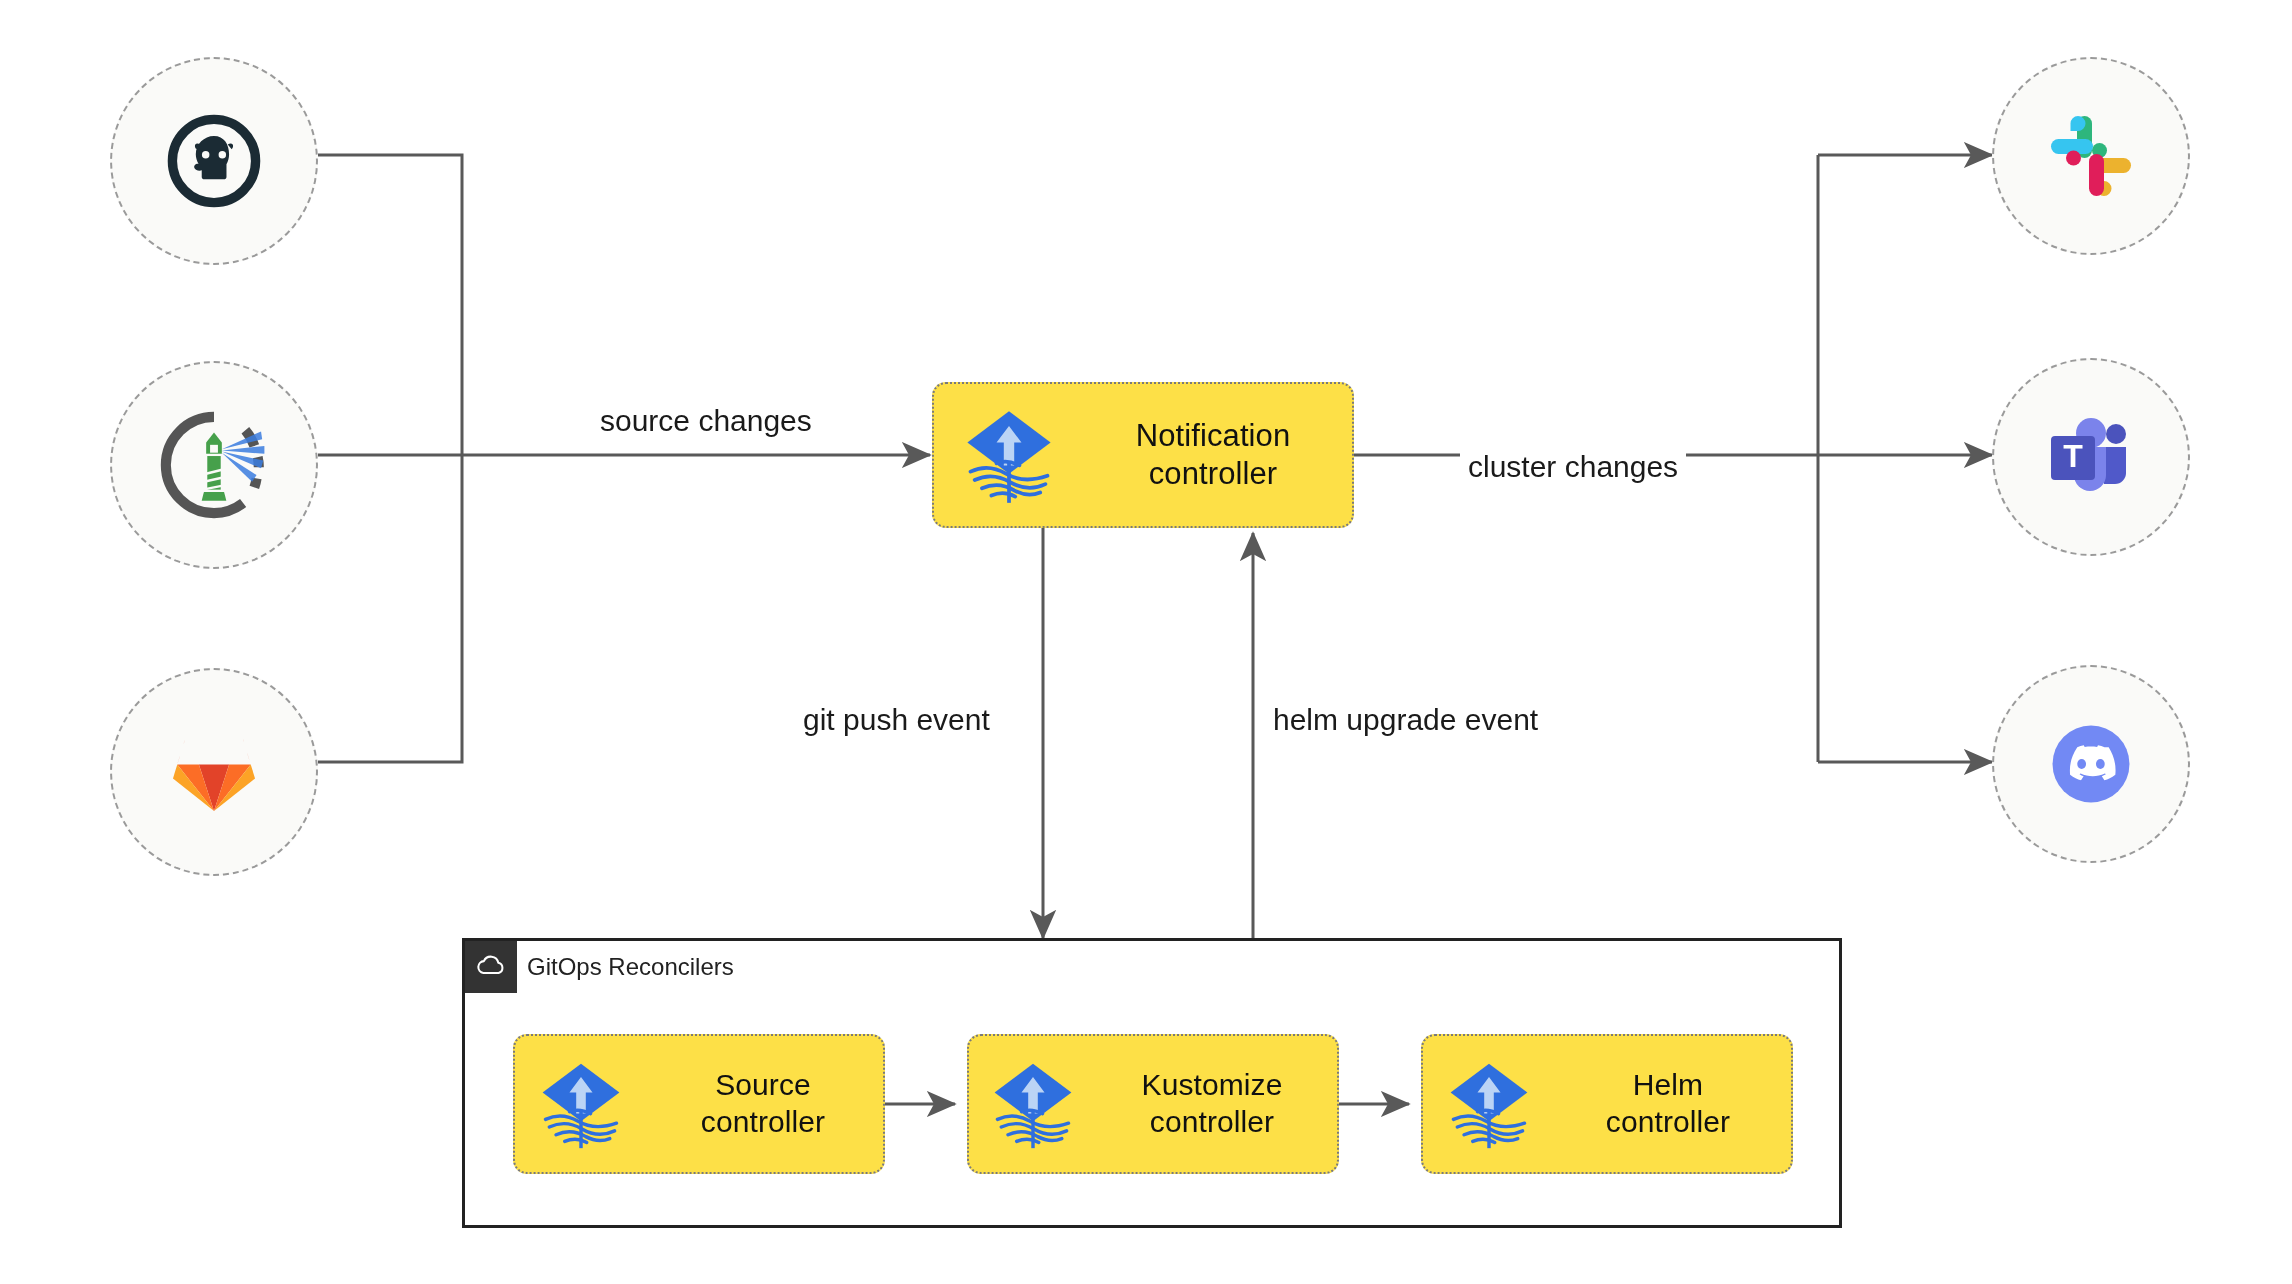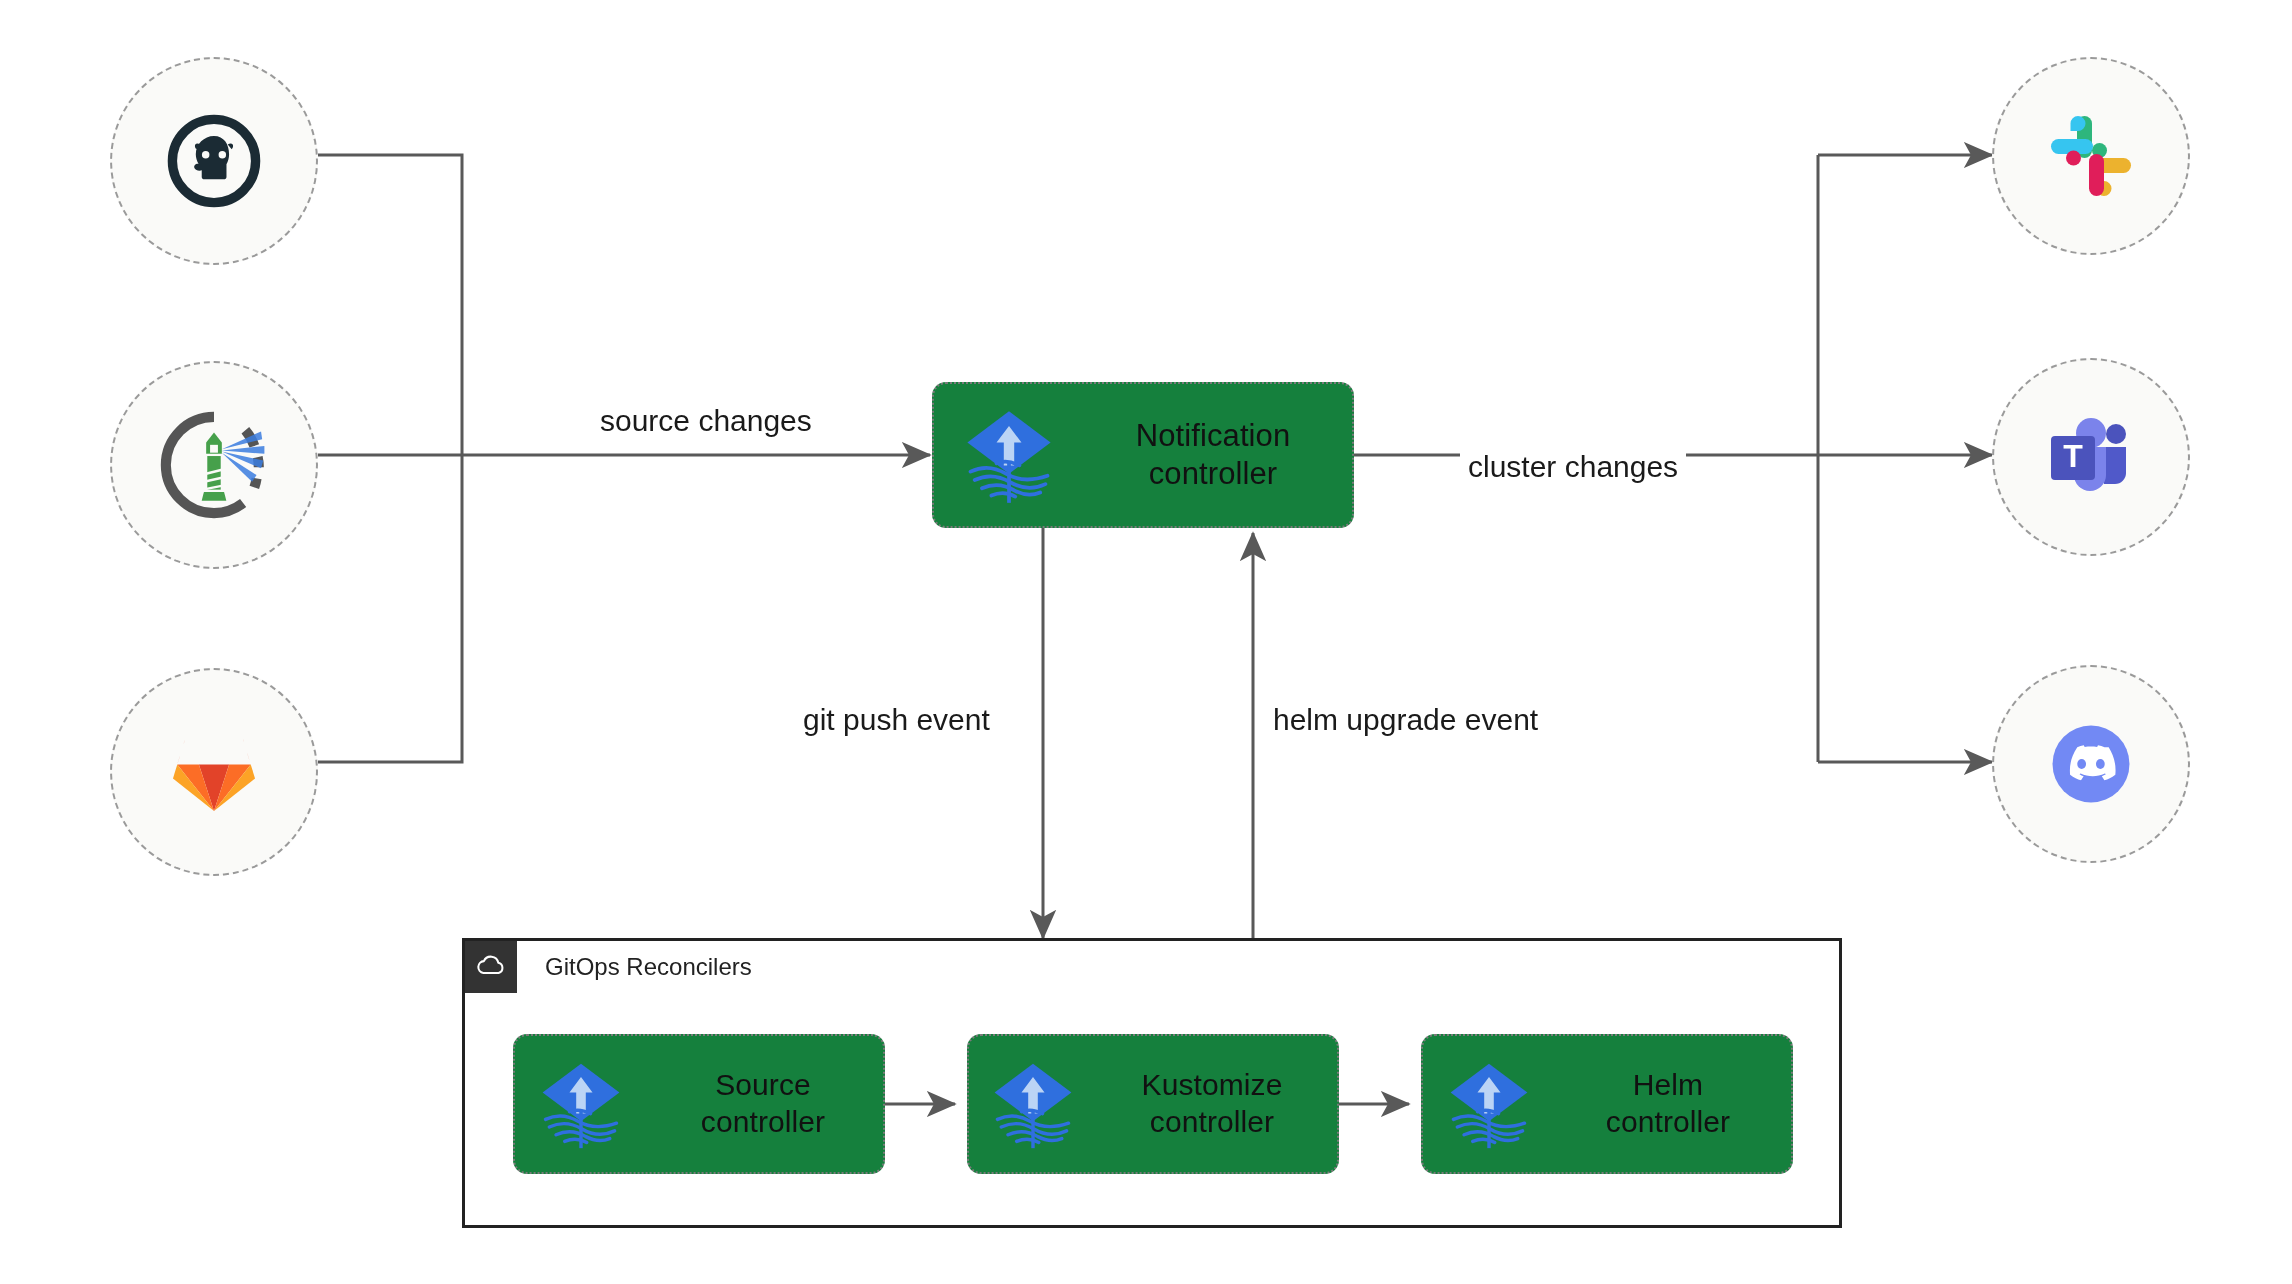--- a/index.html
+++ b/index.html
@@ -13,21 +13,21 @@
   .node-circle{
     position:absolute;border:2.5px dashed #9a9a9a;border-radius:50%;
     background:#fafaf8;display:flex;align-items:center;justify-content:center;
     box-sizing:border-box;
   }
   .node-circle .glyph{display:flex;align-items:center;justify-content:center;}
 
   
   .ctrl-box{
     position:absolute;box-sizing:border-box;
-    background:#15803d;border:2.5px dotted #7a7a7a;border-radius:14px;
+    background:#fde047;border:2.5px dotted #7a7a7a;border-radius:14px;
     display:flex;align-items:center;justify-content:flex-start;
   }
   .ctrl-logo{flex:0 0 auto;display:flex;align-items:center;justify-content:center;}
   .ctrl-label{
     flex:1 1 auto;text-align:center;line-height:1.22;
     font-size:31px;color:#111111;letter-spacing:.1px;white-space:pre-line;
     padding-right:10px;
   }
   .ctrl-box.small .ctrl-label{font-size:30px;}
 
@@ -38,21 +38,21 @@
   }
   #reconcilers-header{
     position:absolute;left:0;top:0;height:52px;
     display:flex;align-items:center;
   }
   #reconcilers-badge{
     width:52px;height:52px;background:#333333;
     display:flex;align-items:center;justify-content:center;flex:0 0 auto;
   }
   #reconcilers-title{
-    font-size:24px;color:#222222;padding-left:28px;white-space:nowrap;
+    font-size:24px;color:#222222;padding-left:10px;white-space:nowrap;
   }
 
   
   .edge-label{
     position:absolute;font-size:30px;color:#1a1a1a;white-space:nowrap;
     background:#ffffff;padding:2px 8px;line-height:1.2;
   }
 </style>
 </head>
 <body>

